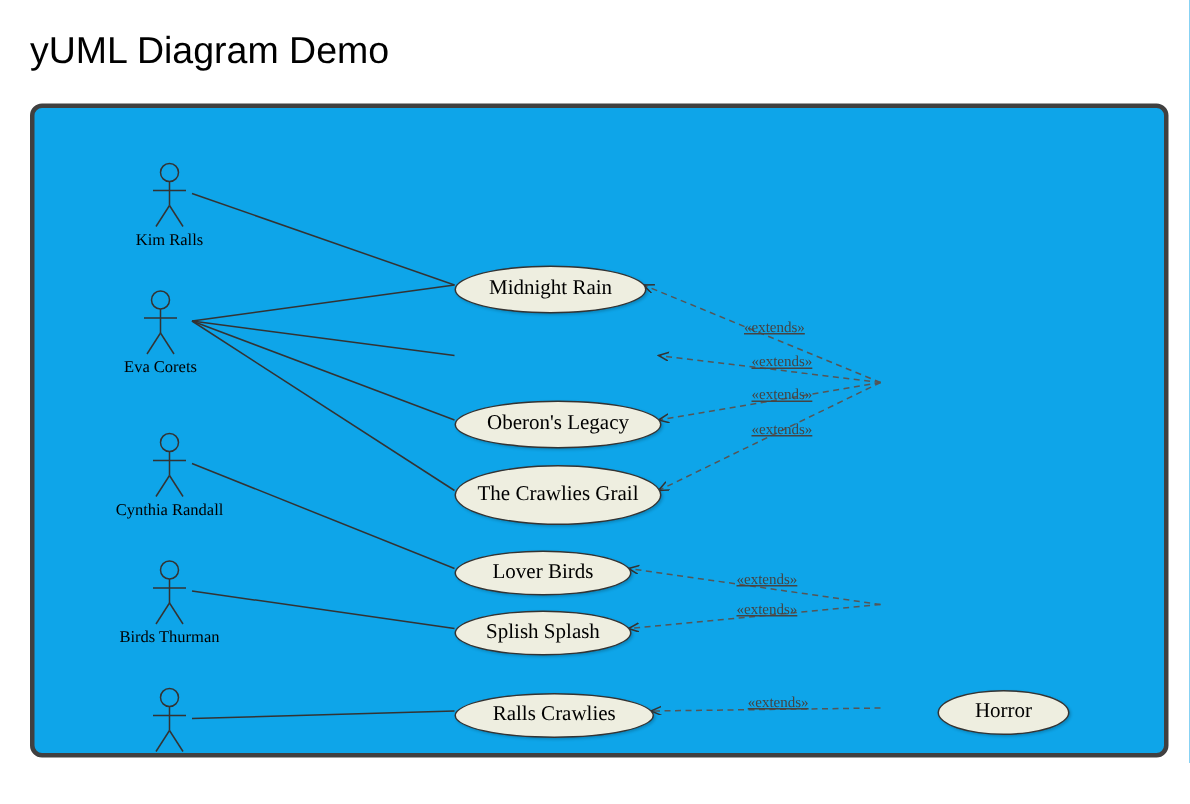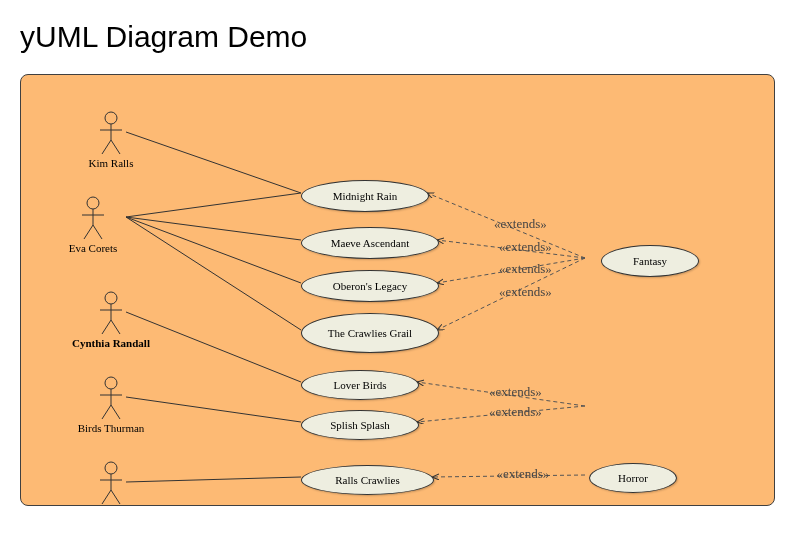--- a/index.html
+++ b/index.html
@@ -2,28 +2,28 @@
 <html><head>
 <meta charset="utf-8">
 <style>
   body {
     margin: 0;
     padding: 20px;
     font-family: Arial, sans-serif;
     background: #fff;
   }
   h1 {
-    font-size: 30px;
+    font-size: 25px;
     font-weight: normal;
     margin: 0 0 20px 0;
   }
   .diagram-container {
-    border: 1px solid #404040;
+    border: 3px solid #404040;
     border-radius: 8px;
-    background: #fdba74;
+    background: #0ea5e9;
     width: 753px;
     height: 430px;
     position: relative;
     overflow: hidden;
   }
   .actor {
     position: absolute;
     text-align: center;
     font-family: 'Comic Sans MS', cursive;
     font-size: 11px;
@@ -33,41 +33,42 @@
     height: 45px;
     margin: 0 auto 2px auto;
   }
   .usecase {
     position: absolute;
     border: 1px solid #333;
     background: #eeeee0;
     border-radius: 50%;
     text-align: center;
     font-family: 'Comic Sans MS', cursive;
-    font-size: 11px;
+    font-size: 14px;
     display: flex;
     align-items: center;
     justify-content: center;
     padding: 2px 8px;
     box-shadow: 1px 1px 2px rgba(0,0,0,0.2);
   }
   .line {
     stroke: #333;
     stroke-width: 1;
     fill: none;
   }
   .dashed {
     stroke-dasharray: 4,3;
     stroke: #555;
   }
   .label {
     position: absolute;
     font-family: 'Comic Sans MS', cursive;
-    font-size: 13px;
+    font-size: 10px;
     color: #444;
+    text-decoration: underline;
   }
   svg.overlay {
     position: absolute;
     top: 0; left: 0;
     width: 100%;
     height: 100%;
     pointer-events: none;
   }
 </style>
 </head>
@@ -101,31 +102,31 @@
 <div class="actor" style="left: 50px; top: 35px; width: 80px;">
       <div class="actor-figure"><svg viewBox="0 0 30 45" width="30" height="45">
     <circle cx="15" cy="8" r="6" fill="none" stroke="#333" stroke-width="1"></circle>
     <line x1="15" y1="14" x2="15" y2="30" stroke="#333" stroke-width="1"></line>
     <line x1="4" y1="20" x2="26" y2="20" stroke="#333" stroke-width="1"></line>
     <line x1="15" y1="30" x2="6" y2="44" stroke="#333" stroke-width="1"></line>
     <line x1="15" y1="30" x2="24" y2="44" stroke="#333" stroke-width="1"></line>
   </svg></div>
       <div>Kim Ralls</div>
     </div>
-    <div class="actor" style="left: 32px; top: 120px; width: 80px;">
+    <div class="actor" style="left: 44px; top: 120px; width: 80px;">
       <div class="actor-figure"><svg viewBox="0 0 30 45" width="30" height="45">
     <circle cx="15" cy="8" r="6" fill="none" stroke="#333" stroke-width="1"></circle>
     <line x1="15" y1="14" x2="15" y2="30" stroke="#333" stroke-width="1"></line>
     <line x1="4" y1="20" x2="26" y2="20" stroke="#333" stroke-width="1"></line>
     <line x1="15" y1="30" x2="6" y2="44" stroke="#333" stroke-width="1"></line>
     <line x1="15" y1="30" x2="24" y2="44" stroke="#333" stroke-width="1"></line>
   </svg></div>
       <div>Eva Corets</div>
     </div>
-    <div class="actor" style="left: 50px; top: 215px; width: 80px; font-weight: bold;">
+    <div class="actor" style="left: 50px; top: 215px; width: 80px;">
       <div class="actor-figure"><svg viewBox="0 0 30 45" width="30" height="45">
     <circle cx="15" cy="8" r="6" fill="none" stroke="#333" stroke-width="1"></circle>
     <line x1="15" y1="14" x2="15" y2="30" stroke="#333" stroke-width="1"></line>
     <line x1="4" y1="20" x2="26" y2="20" stroke="#333" stroke-width="1"></line>
     <line x1="15" y1="30" x2="6" y2="44" stroke="#333" stroke-width="1"></line>
     <line x1="15" y1="30" x2="24" y2="44" stroke="#333" stroke-width="1"></line>
   </svg></div>
       <div>Cynthia Randall</div>
     </div>
     <div class="actor" style="left: 50px; top: 300px; width: 80px;">
@@ -144,42 +145,36 @@
     <line x1="15" y1="14" x2="15" y2="30" stroke="#333" stroke-width="1"></line>
     <line x1="4" y1="20" x2="26" y2="20" stroke="#333" stroke-width="1"></line>
     <line x1="15" y1="30" x2="6" y2="44" stroke="#333" stroke-width="1"></line>
     <line x1="15" y1="30" x2="24" y2="44" stroke="#333" stroke-width="1"></line>
   </svg></div>
       <div></div>
     </div>
     <div class="usecase" style="left: 280px; top: 105px; width: 110px; height: 26px;">
       <span>Midnight Rain</span>
     </div>
-    <div class="usecase" style="left: 280px; top: 152px; width: 120px; height: 26px;">
-      <span>Maeve Ascendant</span>
-    </div>
     <div class="usecase" style="left: 280px; top: 195px; width: 120px; height: 26px;">
       <span>Oberon's Legacy</span>
     </div>
     <div class="usecase" style="left: 280px; top: 238px; width: 120px; height: 34px;">
       <span>The Crawlies Grail</span>
     </div>
     <div class="usecase" style="left: 280px; top: 295px; width: 100px; height: 24px;">
       <span>Lover Birds</span>
     </div>
     <div class="usecase" style="left: 280px; top: 335px; width: 100px; height: 24px;">
       <span>Splish Splash</span>
     </div>
     <div class="usecase" style="left: 280px; top: 390px; width: 115px; height: 24px;">
       <span>Ralls Crawlies</span>
     </div>
-    <div class="usecase" style="left: 580px; top: 170px; width: 80px; height: 26px;">
-      <span>Fantasy</span>
-    </div>
-    <div class="usecase" style="left: 568px; top: 388px; width: 70px; height: 24px;">
+    <div class="usecase" style="left: 602px; top: 388px; width: 70px; height: 24px;">
       <span>Horror</span>
     </div>
     <div class="label" style="left: 473px; top: 140.5px;">«extends»</div>
     <div class="label" style="left: 478px; top: 164px;">«extends»</div>
     <div class="label" style="left: 478px; top: 185.5px;">«extends»</div>
     <div class="label" style="left: 478px; top: 209px;">«extends»</div>
     <div class="label" style="left: 468px; top: 309px;">«extends»</div>
     <div class="label" style="left: 468px; top: 329px;">«extends»</div>
     <div class="label" style="left: 475.5px; top: 391px;">«extends»</div>
   </div>

